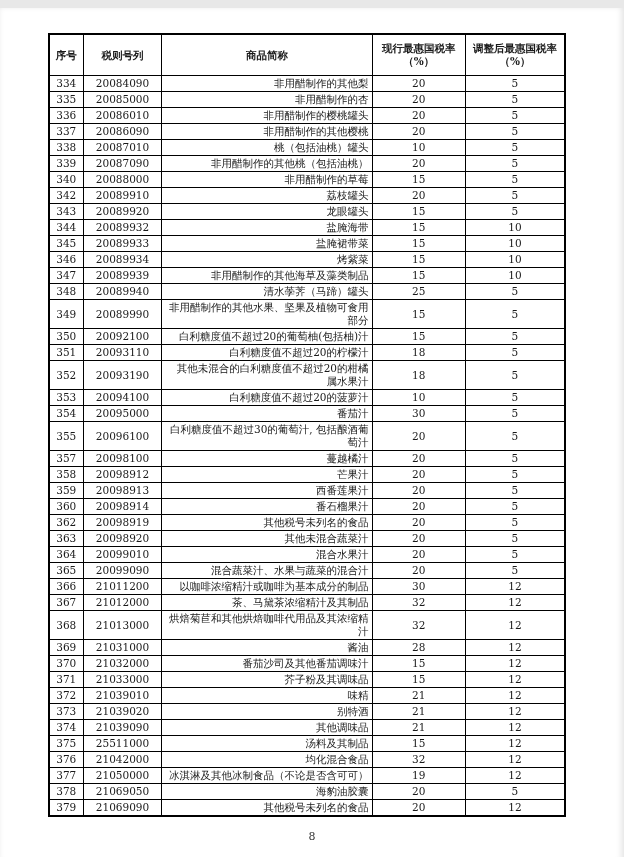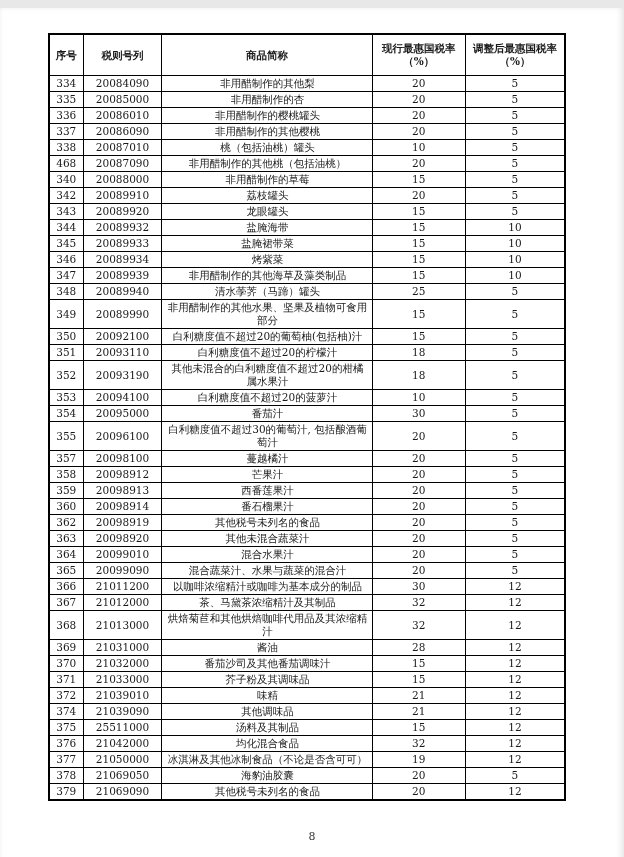--- a/index.html
+++ b/index.html
@@ -37,21 +37,21 @@
     font-weight: bold;
     text-align: center;
     padding: 7px 2px;
     font-size: 10.5px;
   }
   .tariff-table td {
     padding: 1px 3px;
     vertical-align: middle;
   }
   td.c0, td.c1, td.c3, td.c4 { text-align: center; }
-  td.c2 { text-align: center; padding-left: 4px; }
+  td.c2 { text-align: right; padding-left: 4px; }
   col.w0 { width: 6.6%; }
   col.w1 { width: 15.3%; }
   col.w2 { width: 40.7%; }
   col.w3 { width: 18.1%; }
   col.w4 { width: 19.3%; }
   .page-number {
     position: absolute;
     left: 0;
     right: 0;
     top: 822px;
@@ -111,21 +111,21 @@
           <td class="c4">5</td>
         </tr>
         <tr>
           <td class="c0">338</td>
           <td class="c1">20087010</td>
           <td class="c2">桃（包括油桃）罐头</td>
           <td class="c3">10</td>
           <td class="c4">5</td>
         </tr>
         <tr>
-          <td class="c0">468</td>
+          <td class="c0">339</td>
           <td class="c1">20087090</td>
           <td class="c2">非用醋制作的其他桃（包括油桃）</td>
           <td class="c3">20</td>
           <td class="c4">5</td>
         </tr>
         <tr>
           <td class="c0">340</td>
           <td class="c1">20088000</td>
           <td class="c2">非用醋制作的草莓</td>
           <td class="c3">15</td>
@@ -324,20 +324,27 @@
           <td class="c0">371</td>
           <td class="c1">21033000</td>
           <td class="c2">芥子粉及其调味品</td>
           <td class="c3">15</td>
           <td class="c4">12</td>
         </tr>
         <tr>
           <td class="c0">372</td>
           <td class="c1">21039010</td>
           <td class="c2">味精</td>
+          <td class="c3">21</td>
+          <td class="c4">12</td>
+        </tr>
+        <tr>
+          <td class="c0">373</td>
+          <td class="c1">21039020</td>
+          <td class="c2">别特酒</td>
           <td class="c3">21</td>
           <td class="c4">12</td>
         </tr>
         <tr>
           <td class="c0">374</td>
           <td class="c1">21039090</td>
           <td class="c2">其他调味品</td>
           <td class="c3">21</td>
           <td class="c4">12</td>
         </tr>

